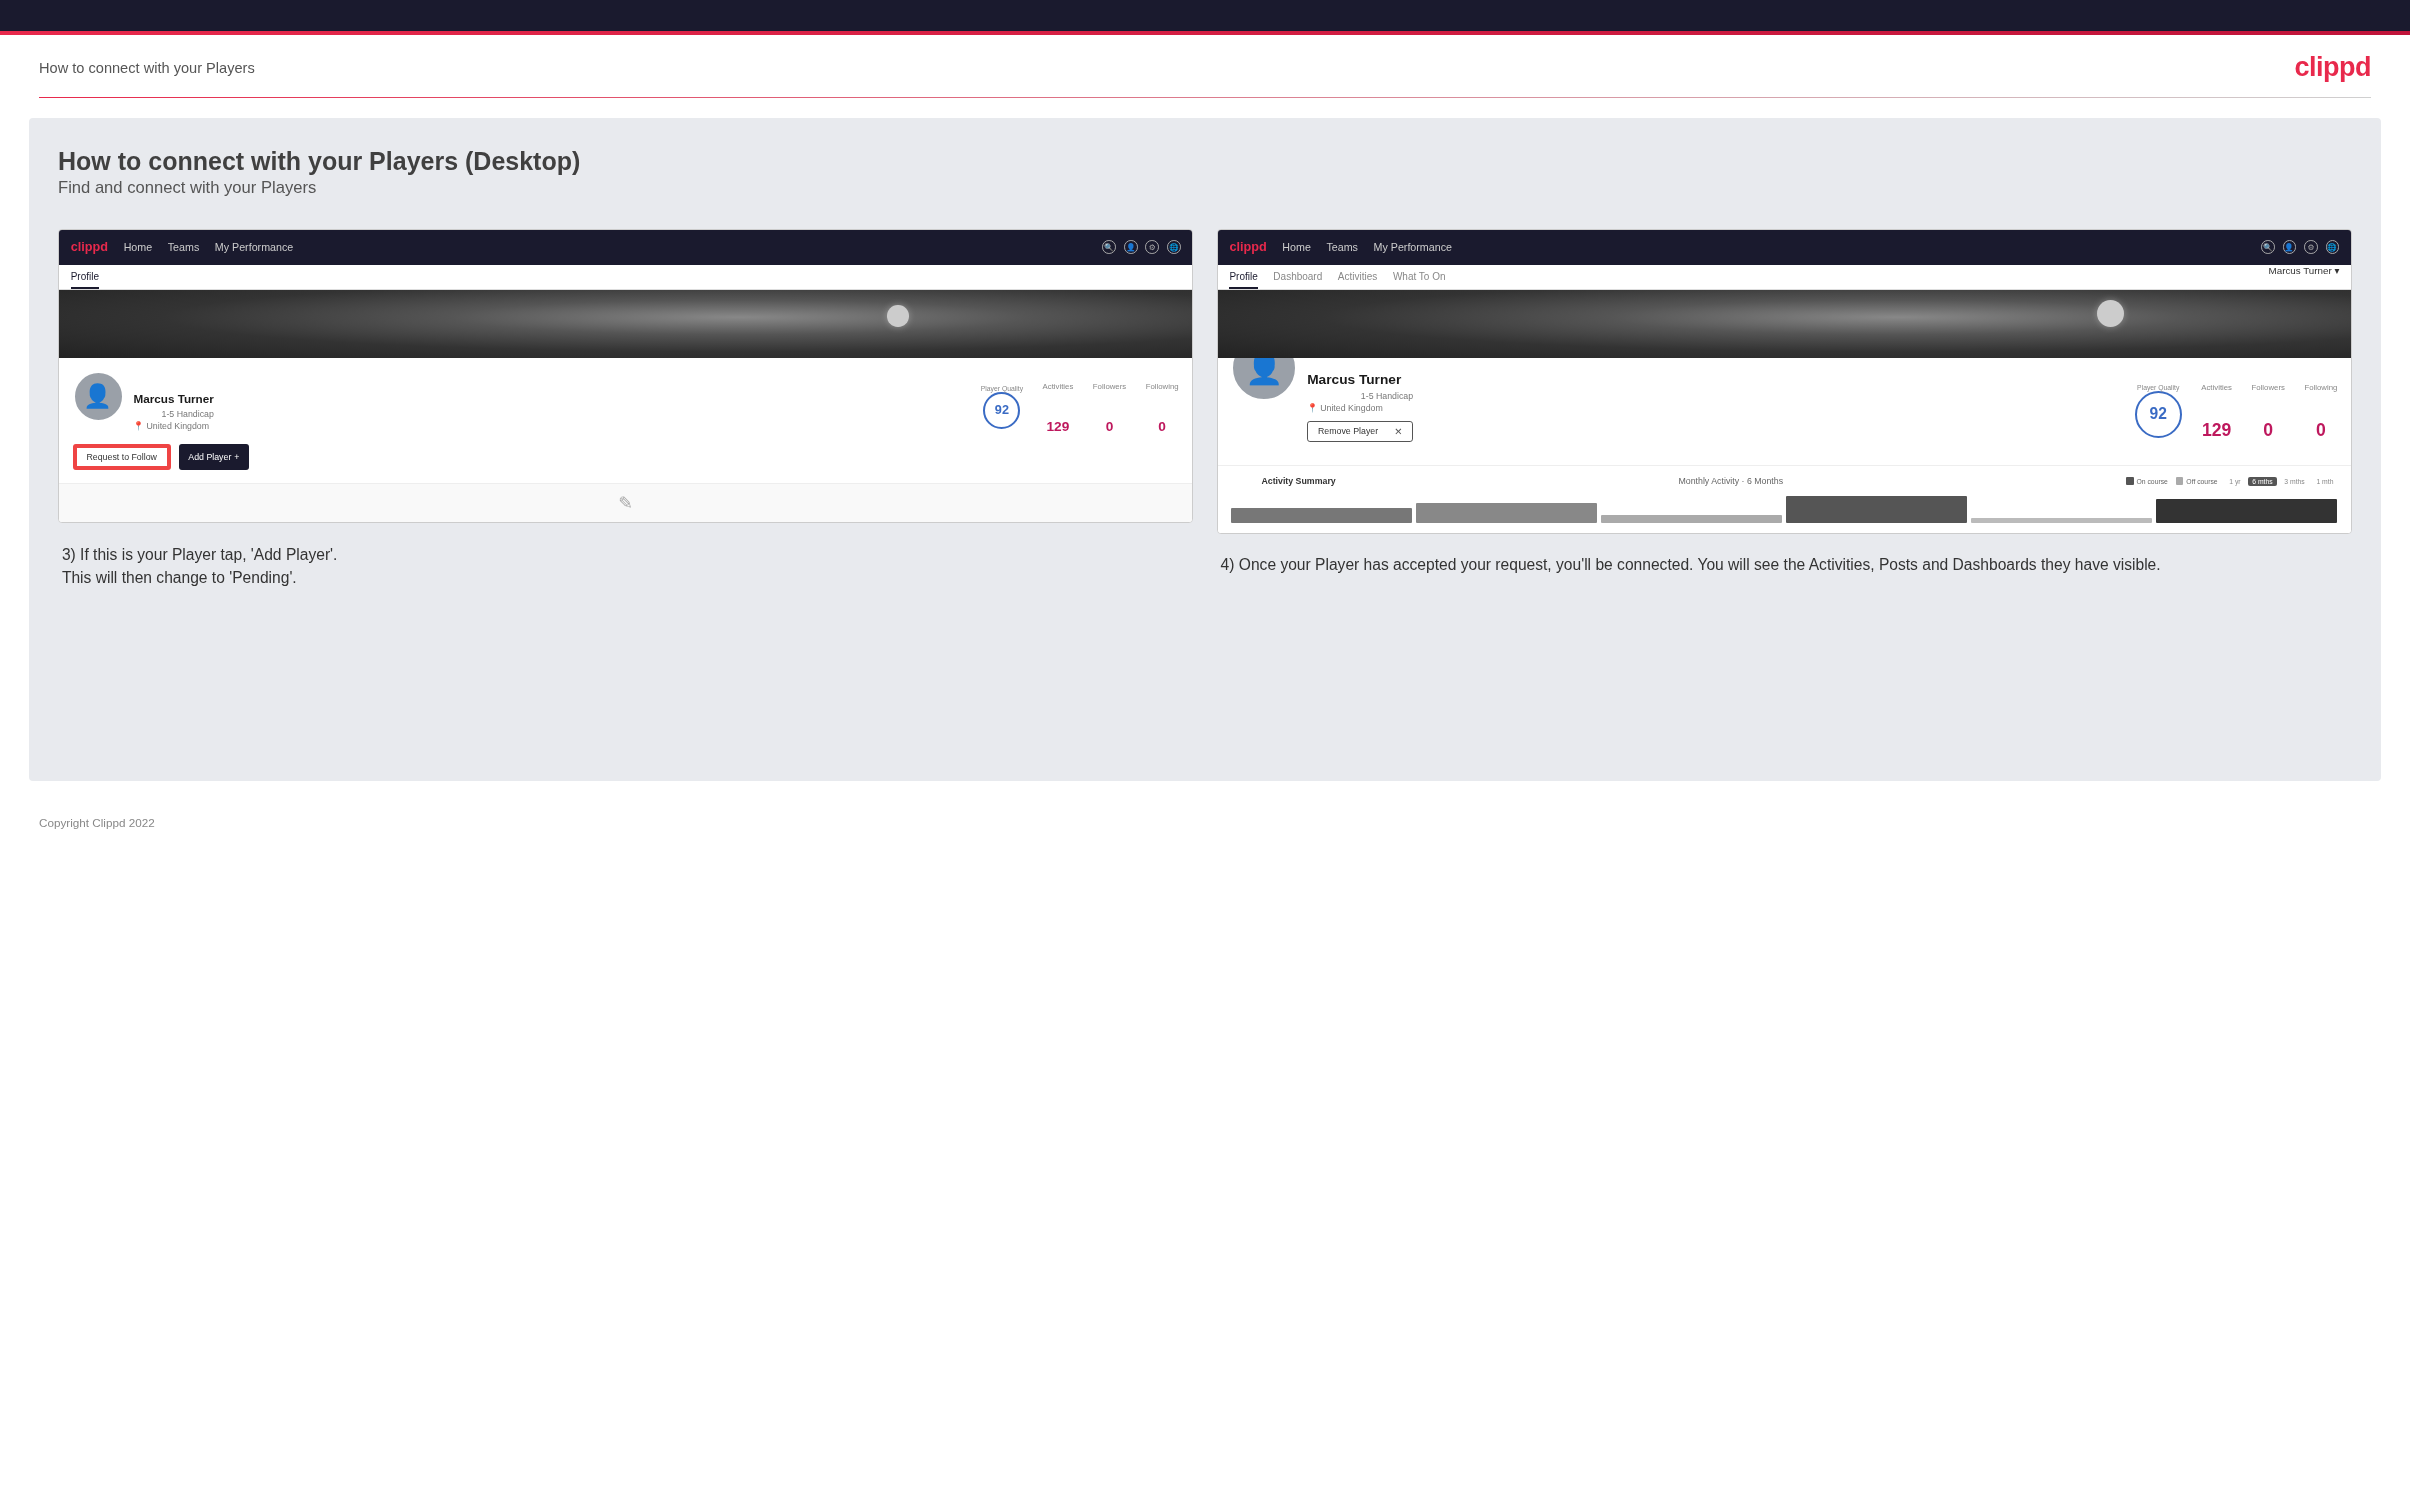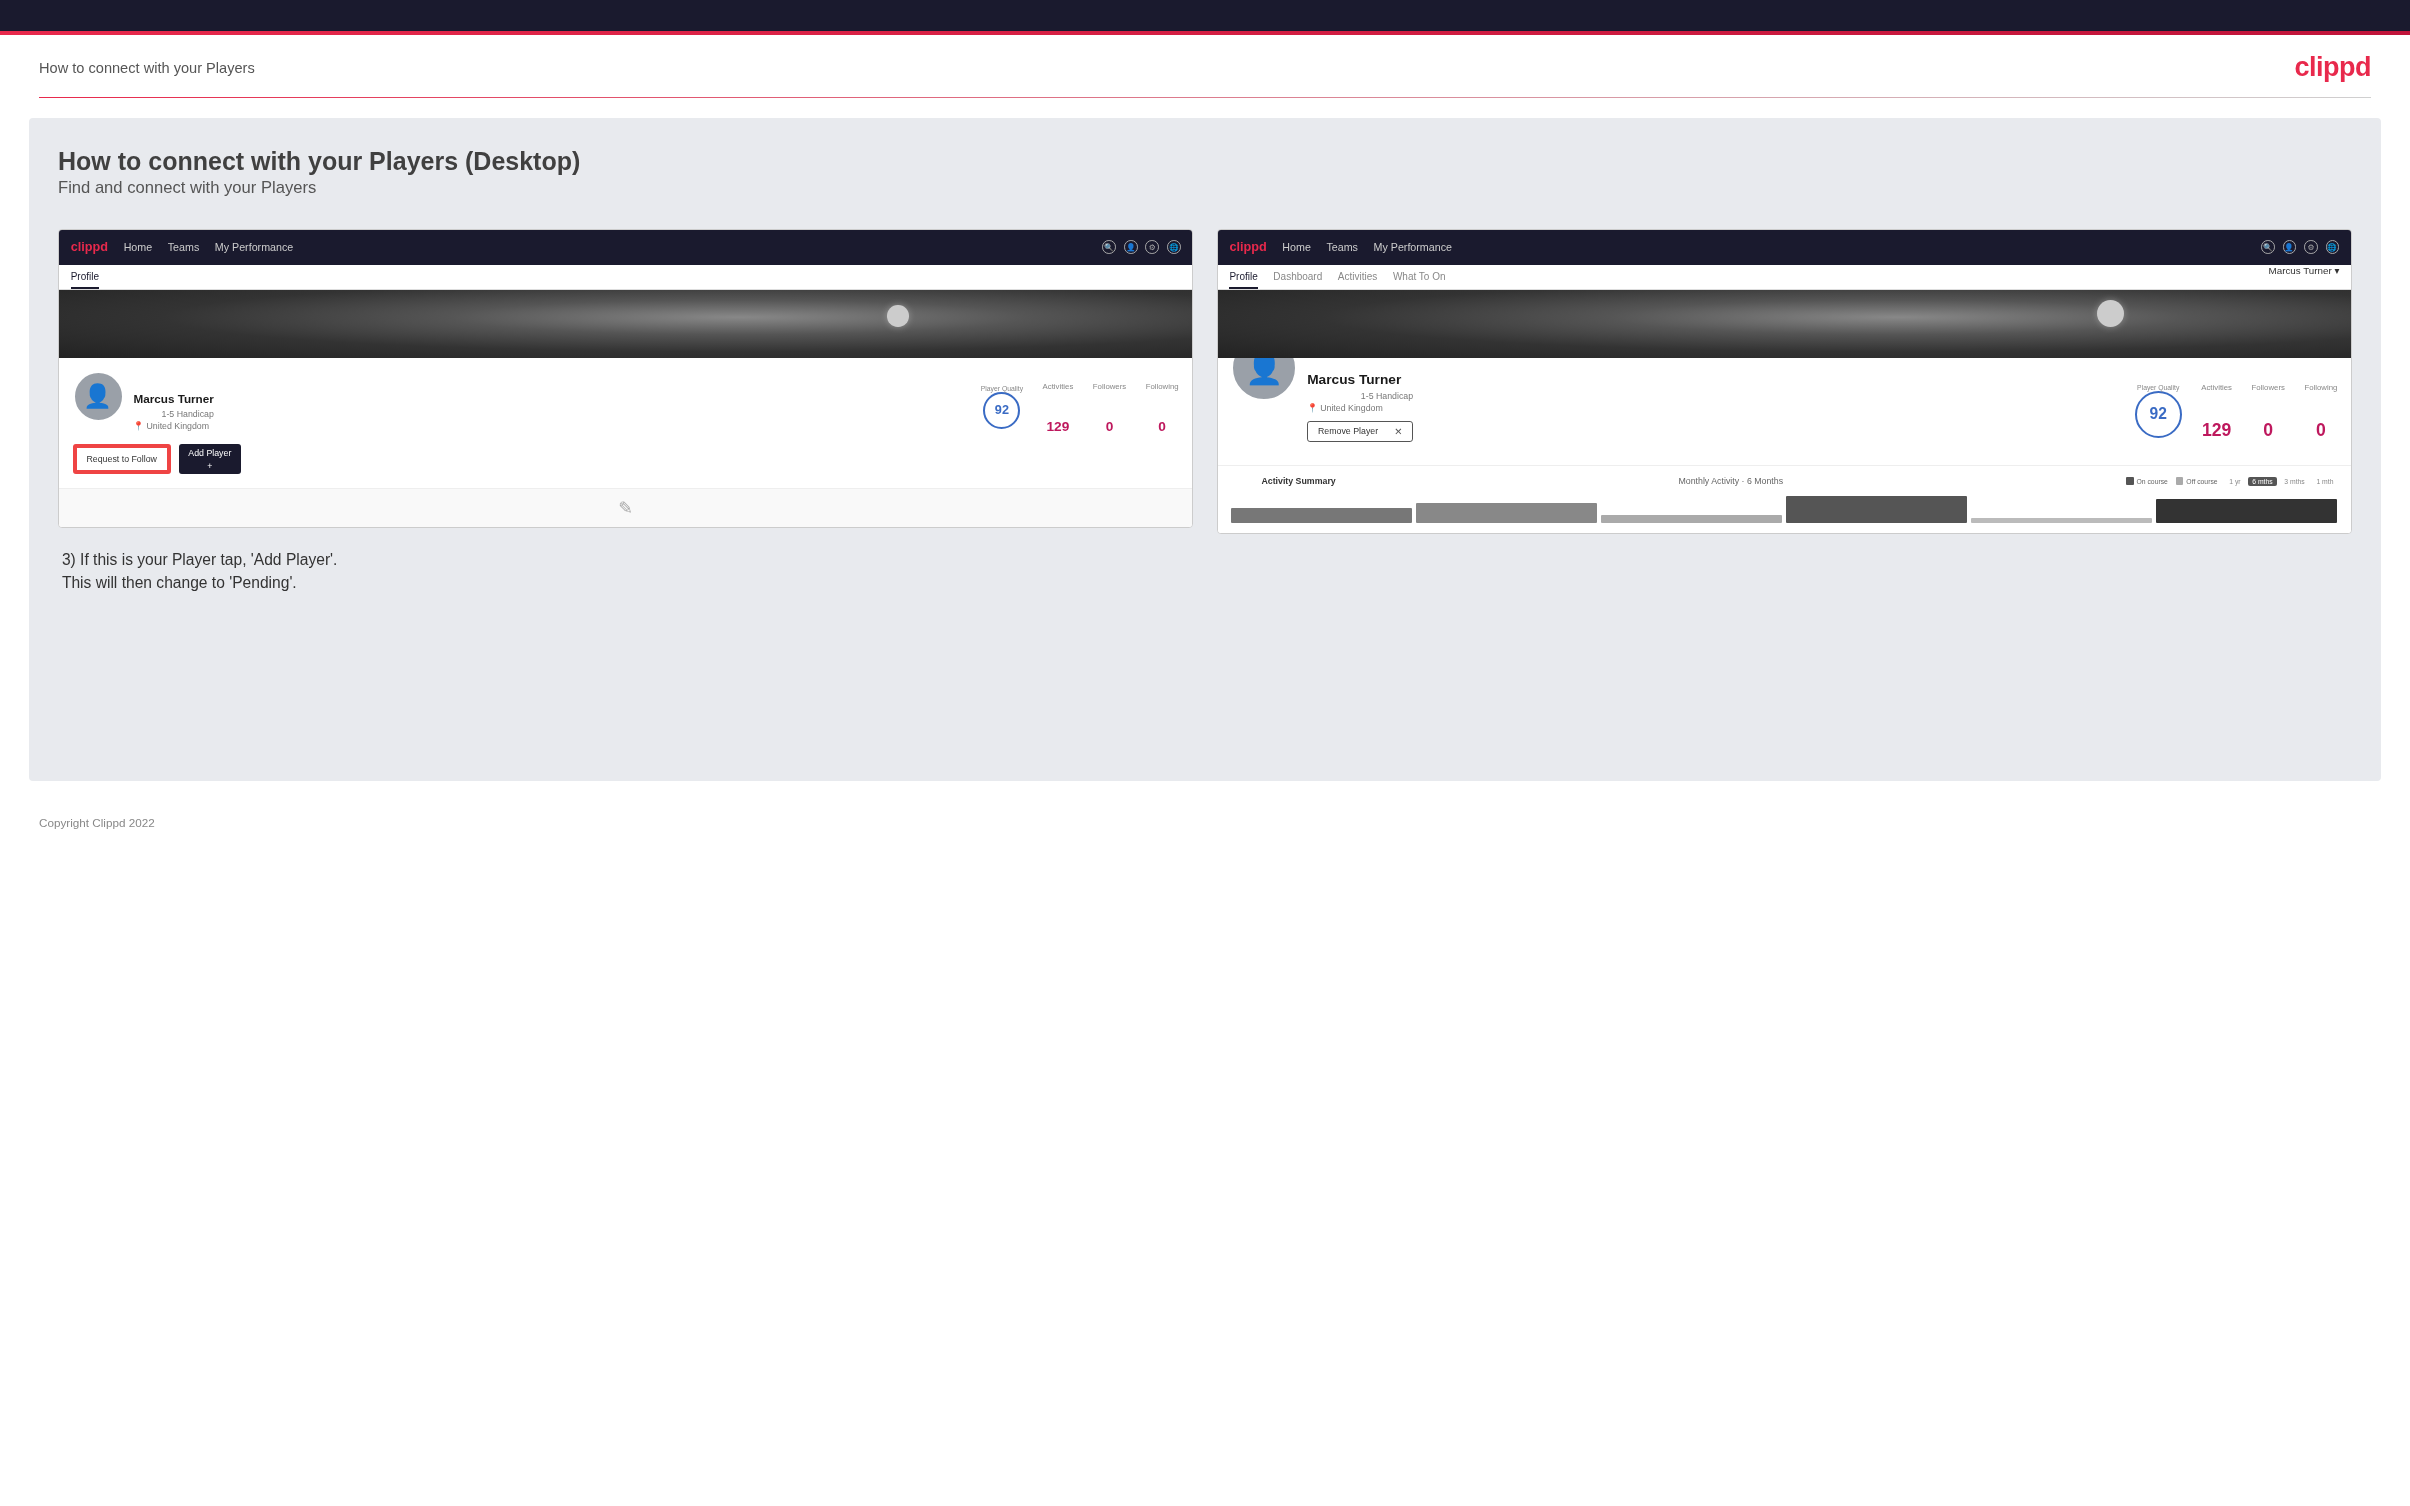--- a/index.html
+++ b/index.html
@@ -279,21 +279,20 @@
       background: #1a1a2e;
       border: none;
       color: #fff;
       font-size: 8.8px;
       padding: 3.9px 9.8px;
       border-radius: 2.9px;
       cursor: pointer;
       display: flex;
       align-items: center;
       gap: 2.9px;
-      flex-direction: column;
     }
     .btn-remove-player {
       background: #fff;
       border: 1px solid #555;
       color: #333;
       font-size: 8.8px;
       padding: 3.9px 9.8px;
       border-radius: 2.9px;
       cursor: pointer;
       display: flex;
@@ -637,20 +636,23 @@
             <div class="chart-bar" style="height:19.5px; background:#888; flex:1;"></div>
             <div class="chart-bar" style="height:7.8px; background:#aaa; flex:1;"></div>
             <div class="chart-bar" style="height:27px; background:#555; flex:1;"></div>
             <div class="chart-bar" style="height:4.9px; background:#bbb; flex:1;"></div>
             <div class="chart-bar" style="height:24.4px; background:#333; flex:1;"></div>
           </div>
         </div>
 
       </div>
 
+      <div class="caption-text">
+        <span>4) Once your Player has accepted your request, you'll be connected. You will see the Activities, Posts and Dashboards they have visible.</span>
+      </div>
     </div>
 
   </div>
 </div>
 
 <div class="page-footer">
   <span>Copyright Clippd 2022</span>
 </div>
 
 

